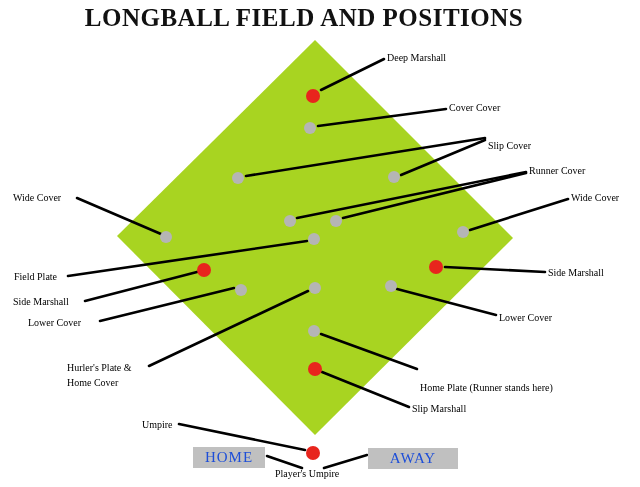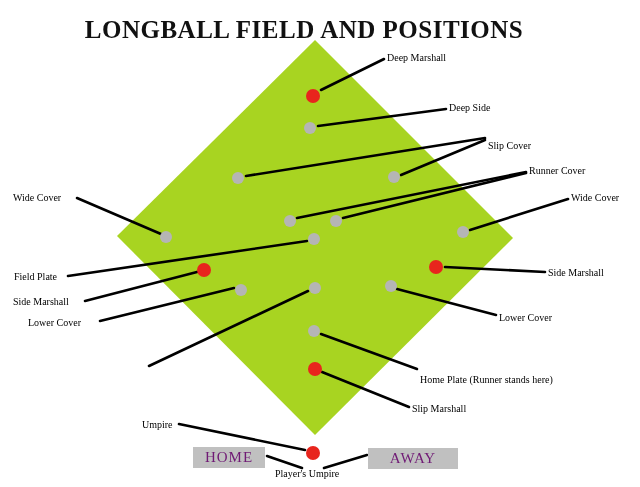--- a/index.html
+++ b/index.html
@@ -2,28 +2,28 @@
 <html><head>
 <meta charset="utf-8">
 <style>
   html,body{margin:0;padding:0;background:#ffffff;}
   #stage{
     position:relative;width:640px;height:487px;background:#ffffff;overflow:hidden;
     font-family:"Liberation Serif","DejaVu Serif",serif;
   }
   #field-svg{position:absolute;left:0;top:0;width:640px;height:487px;}
   .page-title{
-    position:absolute;left:0;top:16px;width:608px;text-align:center;
+    position:absolute;left:0;top:4px;width:608px;text-align:center;
     font-size:25px;font-weight:bold;color:#111111;letter-spacing:0.5px;
   }
   .pos-label{
     position:absolute;font-size:10px;color:#000000;white-space:pre-line;line-height:15px;
   }
   .bench-box{
-    position:absolute;background:#c0c0c0;color:#701a75;font-size:15px;
+    position:absolute;background:#c0c0c0;color:#1d4ed8;font-size:15px;
     display:flex;align-items:center;justify-content:center;letter-spacing:1px;
   }
   #home-box{left:193px;top:447px;width:72px;height:21px;}
   #away-box{left:368px;top:448px;width:90px;height:21px;}
   #benches-label{left:275px;top:466px;}
 </style>
 </head>
 <body>
 
 <div id="stage">
@@ -64,26 +64,28 @@
       <circle cx="314" cy="239" r="6" fill="#b5b5b5"></circle>
       <circle cx="204" cy="270" r="7" fill="#e8251d"></circle>
       <circle cx="241" cy="290" r="6" fill="#b5b5b5"></circle>
       <circle cx="315" cy="288" r="6" fill="#b5b5b5"></circle>
       <circle cx="313" cy="453" r="7" fill="#e8251d"></circle>
     </svg>
   <div class="bench-box" id="home-box">HOME</div>
   <div class="bench-box" id="away-box">AWAY</div>
   <div class="pos-label" id="benches-label">Player's Umpire</div>
 <div class="pos-label" style="left: 387px; top: 50px;">Deep Marshall</div>
-    <div class="pos-label" style="left: 449px; top: 100px;">Deep Side</div>
+    <div class="pos-label" style="left: 449px; top: 100px;">Cover Cover</div>
     <div class="pos-label" style="left: 488px; top: 138px;">Slip Cover</div>
     <div class="pos-label" style="left: 529px; top: 163px;">Runner Cover</div>
     <div class="pos-label" style="left: 571px; top: 190px;">Wide Cover</div>
     <div class="pos-label" style="left: 548px; top: 265px;">Side Marshall</div>
     <div class="pos-label" style="left: 499px; top: 310px;">Lower Cover</div>
-    <div class="pos-label" style="left: 420px; top: 372px;">Home Plate (Runner stands here)</div>
+    <div class="pos-label" style="left: 420px; top: 380px;">Home Plate (Runner stands here)</div>
     <div class="pos-label" style="left: 412px; top: 401px;">Slip Marshall</div>
     <div class="pos-label" style="left: 13px; top: 190px;">Wide Cover</div>
     <div class="pos-label" style="left: 14px; top: 269px;">Field Plate</div>
     <div class="pos-label" style="left: 13px; top: 294px;">Side Marshall</div>
     <div class="pos-label" style="left: 28px; top: 315px;">Lower Cover</div>
+    <div class="pos-label" style="left: 67px; top: 360px;">Hurler's Plate &amp;
+Home Cover</div>
     <div class="pos-label" style="left: 142px; top: 417px;">Umpire</div>
   </div>
 
 </body></html>

